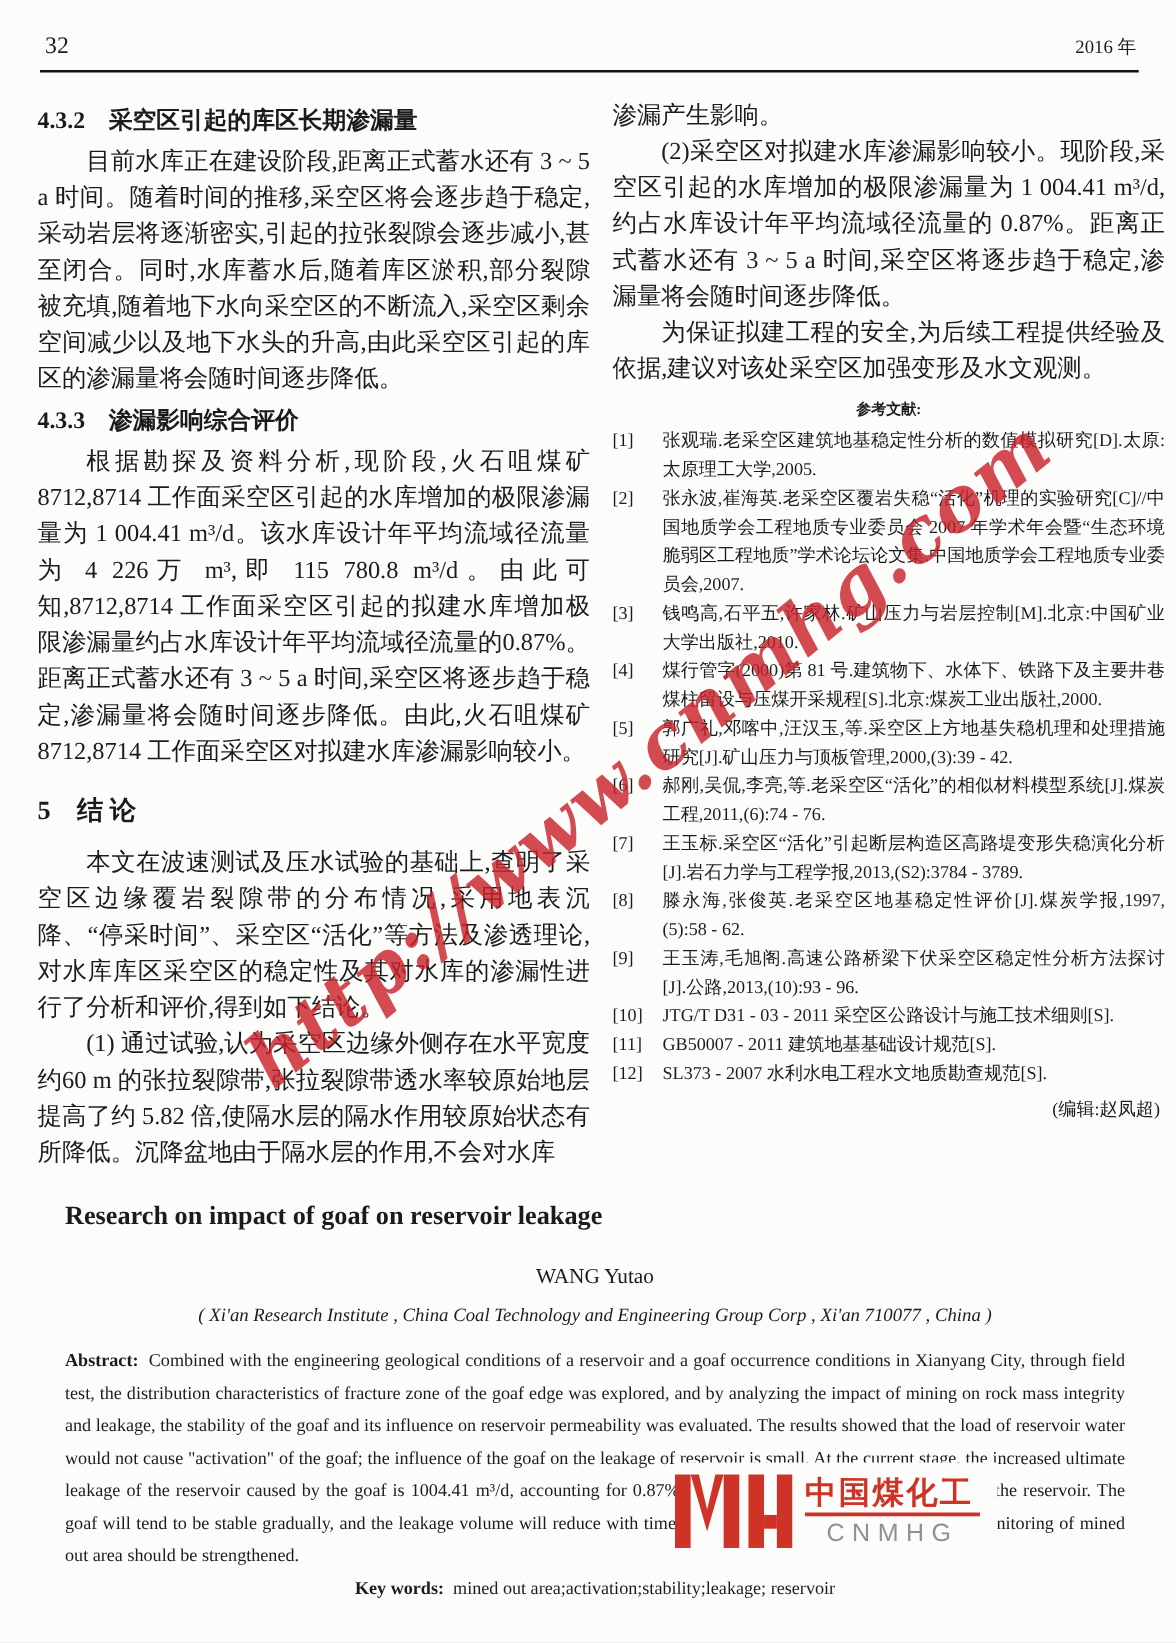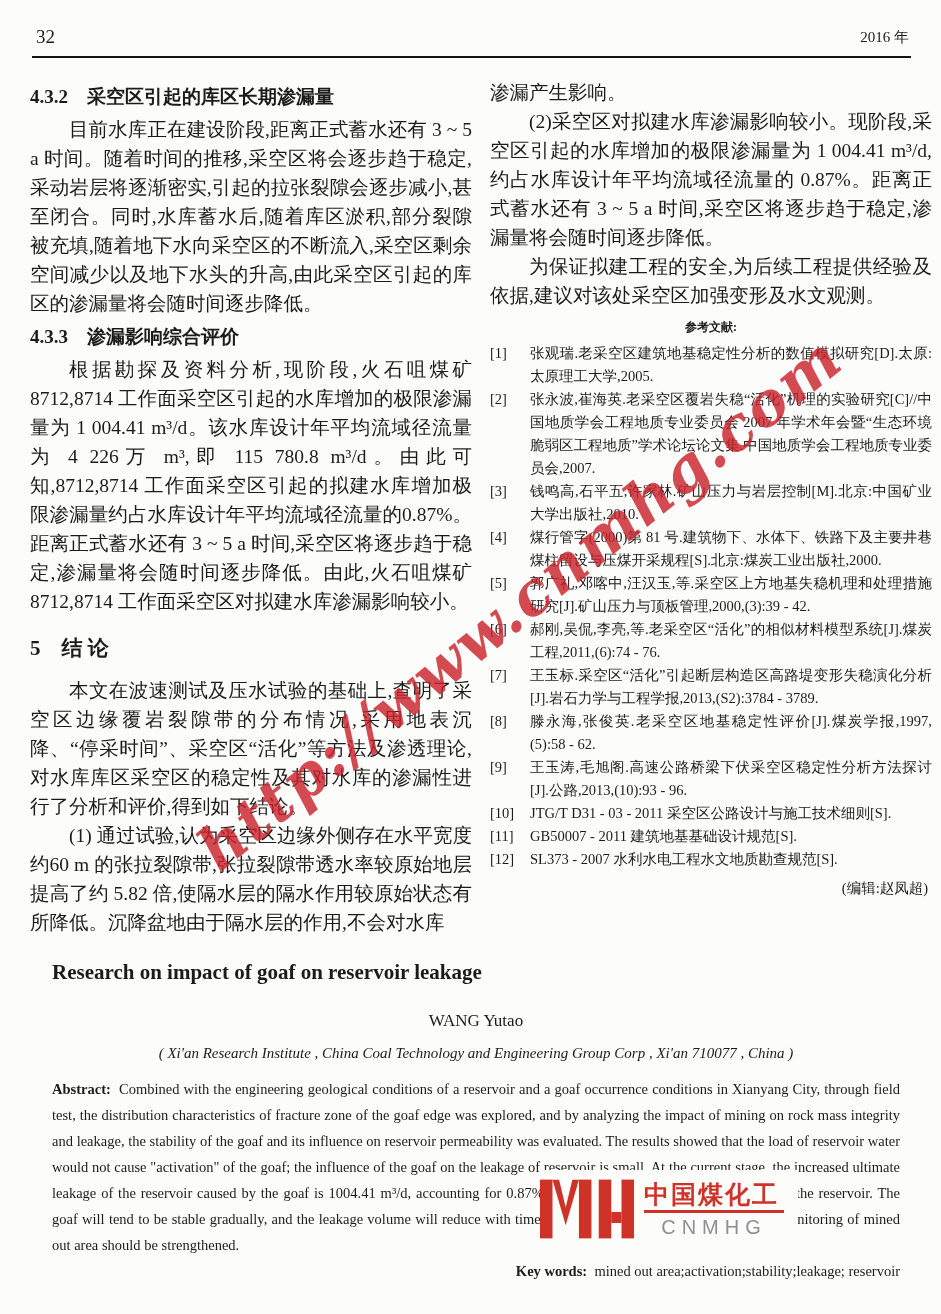--- a/index.html
+++ b/index.html
@@ -31,21 +31,21 @@
   ol.refs li { position:relative; padding-left:40px; text-align:justify; }
   ol.refs li .ref-label { position:absolute; left:0; top:0; }
   .editor-note { text-align:right; font-size:14.5px; line-height:23px; margin-top:6px; padding-right:4px; }
   
   .english { position:absolute; left:52px; top:960px; width:848px; }
   .en-title { text-align:left; font-weight:bold; font-size:21px; margin-bottom:26px; }
   .en-author { text-align:center; font-size:17px; margin-bottom:14px; }
   .en-affil { text-align:center; font-style:italic; font-size:15px; margin-bottom:14px; }
   .en-abstract { text-align:justify; font-size:14.5px; line-height:26px; }
   .en-abstract b, .en-keywords b { font-weight:bold; }
-  .en-keywords { margin-top:0; font-size:14.5px; line-height:26px; text-align:right; }
+  .en-keywords { margin-top:0; font-size:14.5px; line-height:26px; text-align:center; }
   
   .watermark {
     position:absolute; left:206px; top:822px; z-index:4;
     transform:rotate(-39deg); transform-origin:0 50%;
     font-family:"DejaVu Serif",serif; font-style:italic; font-weight:bold;
     font-size:60px; letter-spacing:2px; white-space:nowrap;
     color:rgba(201,34,44,0.82); pointer-events:none;
   }
   
   .logo { position:absolute; left:540px; top:1170px; width:258px; height:78px;

